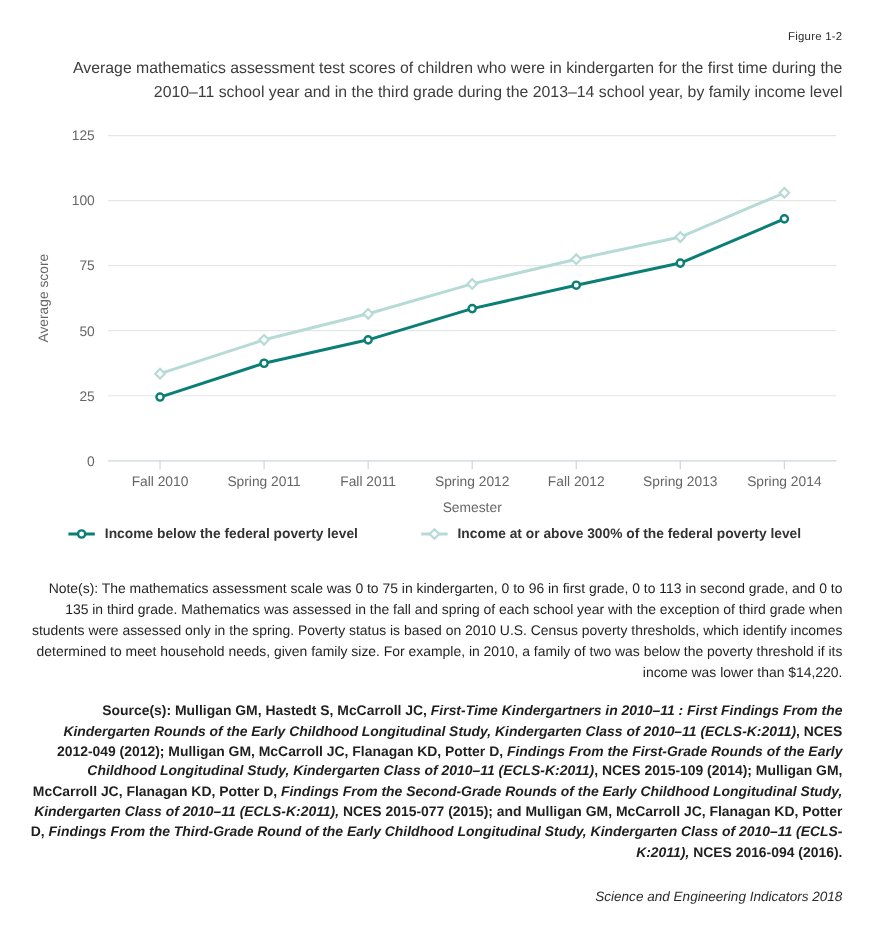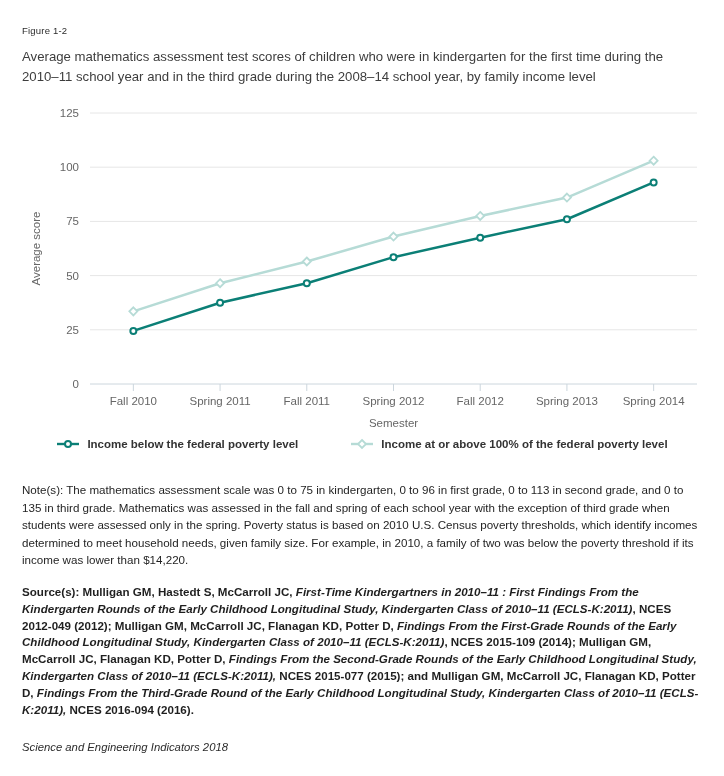--- a/index.html
+++ b/index.html
@@ -9,20 +9,21 @@
     font-family: "Liberation Sans", "DejaVu Sans", sans-serif;
     color: #222222;
   }
   .page {
     width: 724px;
     height: 776px;
     box-sizing: border-box;
     padding: 25px 22px 0 22px;
     background: #ffffff;
     overflow: hidden;
+    text-align: right;
   }
   .figure-label {
     font-size: 9.5px;
     color: #2b2b2b;
     letter-spacing: 0.2px;
   }
   .page-title {
     margin-top: 11px;
     font-size: 13.2px;
     line-height: 1.55;
@@ -76,21 +77,21 @@
     color: #2b2b2b;
   }
 </style>
 </head>
 <body>
 
 <div class="page">
 
   <div class="figure-label">Figure 1-2</div>
 
-  <div class="page-title">Average mathematics assessment test scores of children who were in kindergarten for the first time during the 2010–11 school year and in the third grade during the 2008–14 school year, by family income level</div>
+  <div class="page-title">Average mathematics assessment test scores of children who were in kindergarten for the first time during the 2010–11 school year and in the third grade during the 2013–14 school year, by family income level</div>
 
   <div class="chart-wrap">
     <svg id="chart-svg" width="724" height="332" viewBox="0 0 724 332">
         <line x1="90" x2="697" y1="288" y2="288" stroke="#ccd6dd" stroke-width="1"></line>
         <text x="79" y="292" text-anchor="end" font-size="11.5" fill="#666666">0</text>
         <line x1="90" x2="697" y1="233.8" y2="233.8" stroke="#e6e6e6" stroke-width="1"></line>
         <text x="79" y="237.8" text-anchor="end" font-size="11.5" fill="#666666">25</text>
         <line x1="90" x2="697" y1="179.6" y2="179.6" stroke="#e6e6e6" stroke-width="1"></line>
         <text x="79" y="183.6" text-anchor="end" font-size="11.5" fill="#666666">50</text>
         <line x1="90" x2="697" y1="125.4" y2="125.4" stroke="#e6e6e6" stroke-width="1"></line>
@@ -140,21 +141,21 @@
         <line x1="1" y1="6" x2="23" y2="6" stroke-width="2.4" stroke="#0b7f76"></line>
         <circle cx="12" cy="6" r="3" fill="#ffffff" stroke-width="2" stroke="#0b7f76"></circle>
       </svg>
       <span>Income below the federal poverty level</span>
     </div>
     <div class="legend-item">
       <svg class="legend-marker" width="24" height="12" viewBox="0 0 24 12">
         <line x1="1" y1="6" x2="23" y2="6" stroke-width="2.4" stroke="#b6dbd6"></line>
         <path d="M 12 2 L 16 6 L 12 10 L 8 6 Z" fill="#ffffff" stroke-width="1.8" stroke="#b6dbd6"></path>
       </svg>
-      <span>Income at or above 100% of the federal poverty level</span>
+      <span>Income at or above 300% of the federal poverty level</span>
     </div>
   </div>
 
   <p class="notes">Note(s): The mathematics assessment scale was 0 to 75 in kindergarten, 0 to 96 in first grade, 0 to 113 in second grade, and 0 to 135 in third grade. Mathematics was assessed in the fall and spring of each school year with the exception of third grade when students were assessed only in the spring. Poverty status is based on 2010 U.S. Census poverty thresholds, which identify incomes determined to meet household needs, given family size. For example, in 2010, a family of two was below the poverty threshold if its income was lower than $14,220.</p>
 
   <p class="sources" id="sources"><span>Source(s): Mulligan GM, Hastedt S, McCarroll JC, </span><i>First-Time Kindergartners in 2010–11 : First Findings From the Kindergarten Rounds of the Early Childhood Longitudinal Study, Kindergarten Class of 2010–11 (ECLS-K:2011)</i><span>, NCES 2012-049 (2012); Mulligan GM, McCarroll JC, Flanagan KD, Potter D, </span><i>Findings From the First-Grade Rounds of the Early Childhood Longitudinal Study, Kindergarten Class of 2010–11 (ECLS-K:2011)</i><span>, NCES 2015-109 (2014); Mulligan GM, McCarroll JC, Flanagan KD, Potter D, </span><i>Findings From the Second-Grade Rounds of the Early Childhood Longitudinal Study, Kindergarten Class of 2010–11 (ECLS-K:2011),</i><span> NCES 2015-077 (2015); and Mulligan GM, McCarroll JC, Flanagan KD, Potter D, </span><i>Findings From the Third-Grade Round of the Early Childhood Longitudinal Study, Kindergarten Class of 2010–11 (ECLS-K:2011),</i><span> NCES 2016-094 (2016).</span></p>
 
   <div class="footer-note">Science and Engineering Indicators 2018</div>
 
 </div>

